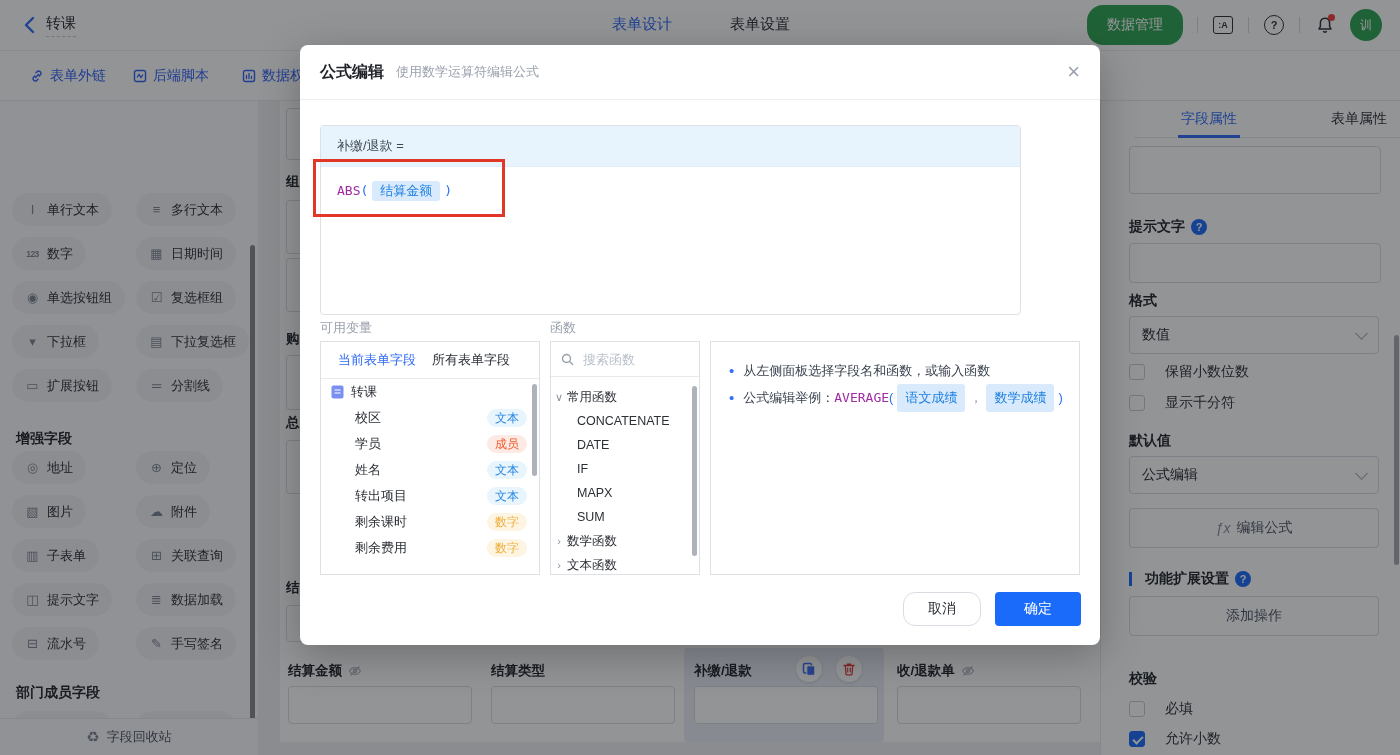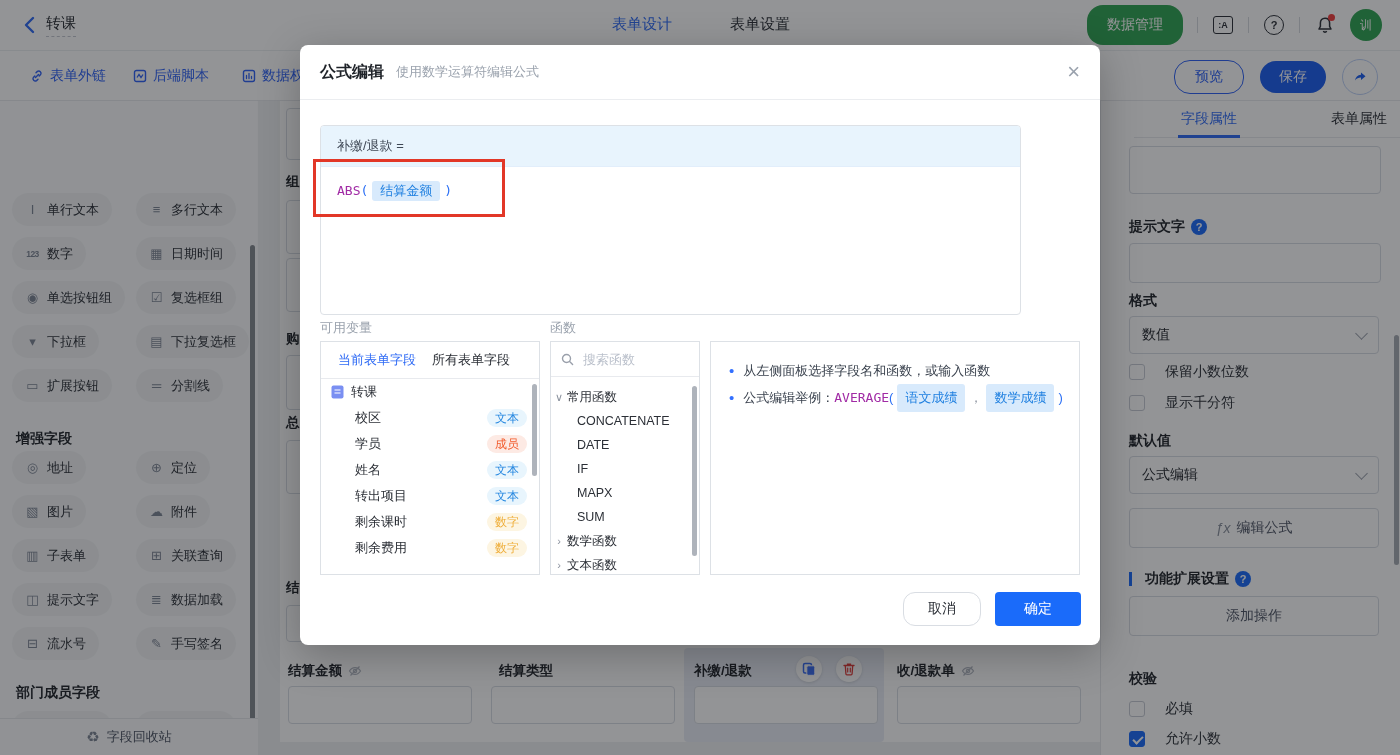--- a/index.html
+++ b/index.html
@@ -176,29 +176,20 @@
         </svg>
       <span>后端脚本</span>
     </div>
     <div class="abs sublink" style="left:242px;">
       <svg width="14" height="14" viewBox="0 0 14 14">
           <rect x="1.5" y="1.5" width="11" height="11" rx="2" fill="none" stroke="#2e62f6" stroke-width="1.4"></rect>
           <path d="M4.5 9.5v-3M7 9.5v-5M9.5 9.5v-2" fill="none" stroke="#2e62f6" stroke-width="1.3" stroke-linecap="round"></path>
         </svg>
       <span>数据权限</span>
     </div>
-    <div class="abs sub-right">
-      <div class="btn-preview">预览</div>
-      <div class="btn-save">保存</div>
-      <div class="btn-share">
-        <svg width="16" height="16" viewBox="0 0 16 16">
-            <path d="M9 3.5v2.2C5.5 6 3.5 8.2 3 11.5c1.6-2 3.5-2.9 6-2.9v2.4l4.5-3.7L9 3.5z" fill="#1a5df0"></path>
-          </svg>
-      </div>
-    </div>
   </div>
 
   <div class="abs sidebar">
     <div class="pill" style="left:12px;top:93px;">
         <span class="picon">I</span>
         <span>单行文本</span>
       </div>
     <div class="pill" style="left:136px;top:93px;">
         <span class="picon">≡</span>
         <span>多行文本</span>
@@ -340,21 +331,21 @@
         <span class="eyeoff">
             <svg width="14" height="14" viewBox="0 0 14 14">
               <path d="M1.5 7s2-3.4 5.5-3.4S12.5 7 12.5 7 10.5 10.4 7 10.4 1.5 7 1.5 7z" fill="none" stroke="#b3b8c2" stroke-width="1.2"></path>
               <circle cx="7" cy="7" r="1.7" fill="none" stroke="#b3b8c2" stroke-width="1.2"></circle>
               <path d="M2.5 11.5l9-9" stroke="#b3b8c2" stroke-width="1.2"></path>
             </svg>
           </span>
       </div>
       <div class="fld-input" style="left:8px;top:586px;"></div>
 
-      <div class="fld-label" style="left:211px;top:562px;margin-left:8px;">
+      <div class="fld-label" style="left:211px;top:562px;">
           <span>结算类型</span>
         </div>
       <div class="fld-input" style="left:211px;top:586px;"></div>
 
       <div class="fld-label" style="left:414px;top:562px;">
           <span>补缴/退款</span>
         </div>
       <div class="fld-input" style="left:414px;top:586px;"></div>
 
       <div class="fld-label" style="left:617px;top:562px;">

